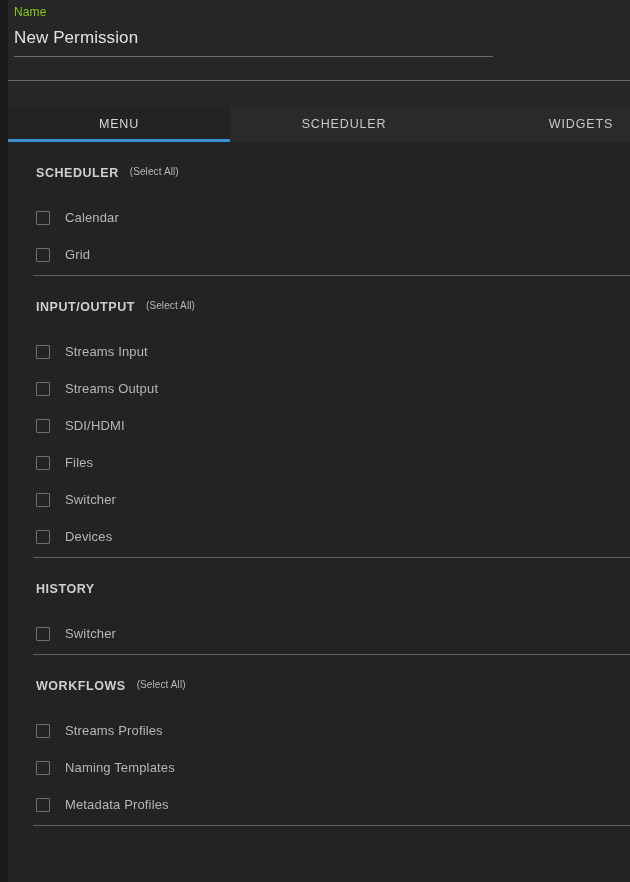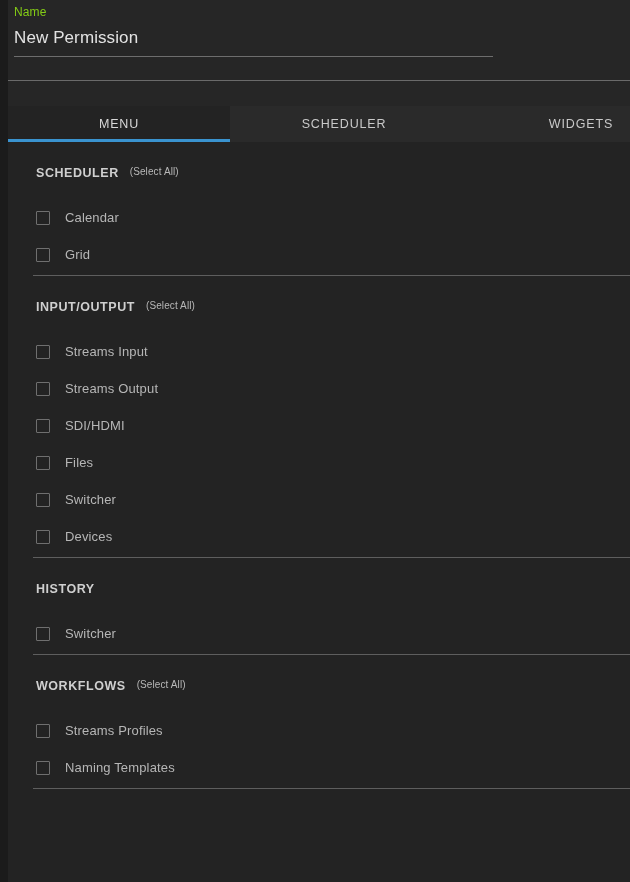--- a/index.html
+++ b/index.html
@@ -278,18 +278,22 @@
             <span class="section-selectall">(Select All)</span>
           </div>
           <div class="item">
             <span class="checkbox"></span>
             <span class="item-label">Streams Profiles</span>
           </div>
           <div class="item">
             <span class="checkbox"></span>
             <span class="item-label">Naming Templates</span>
           </div>
+          <div class="item">
+            <span class="checkbox"></span>
+            <span class="item-label">Metadata Profiles</span>
+          </div>
           <div class="divider" style="background: rgb(94, 94, 94);"></div>
         </div>
       </div>
 
   </div>
 </div>
 
 </body></html>

